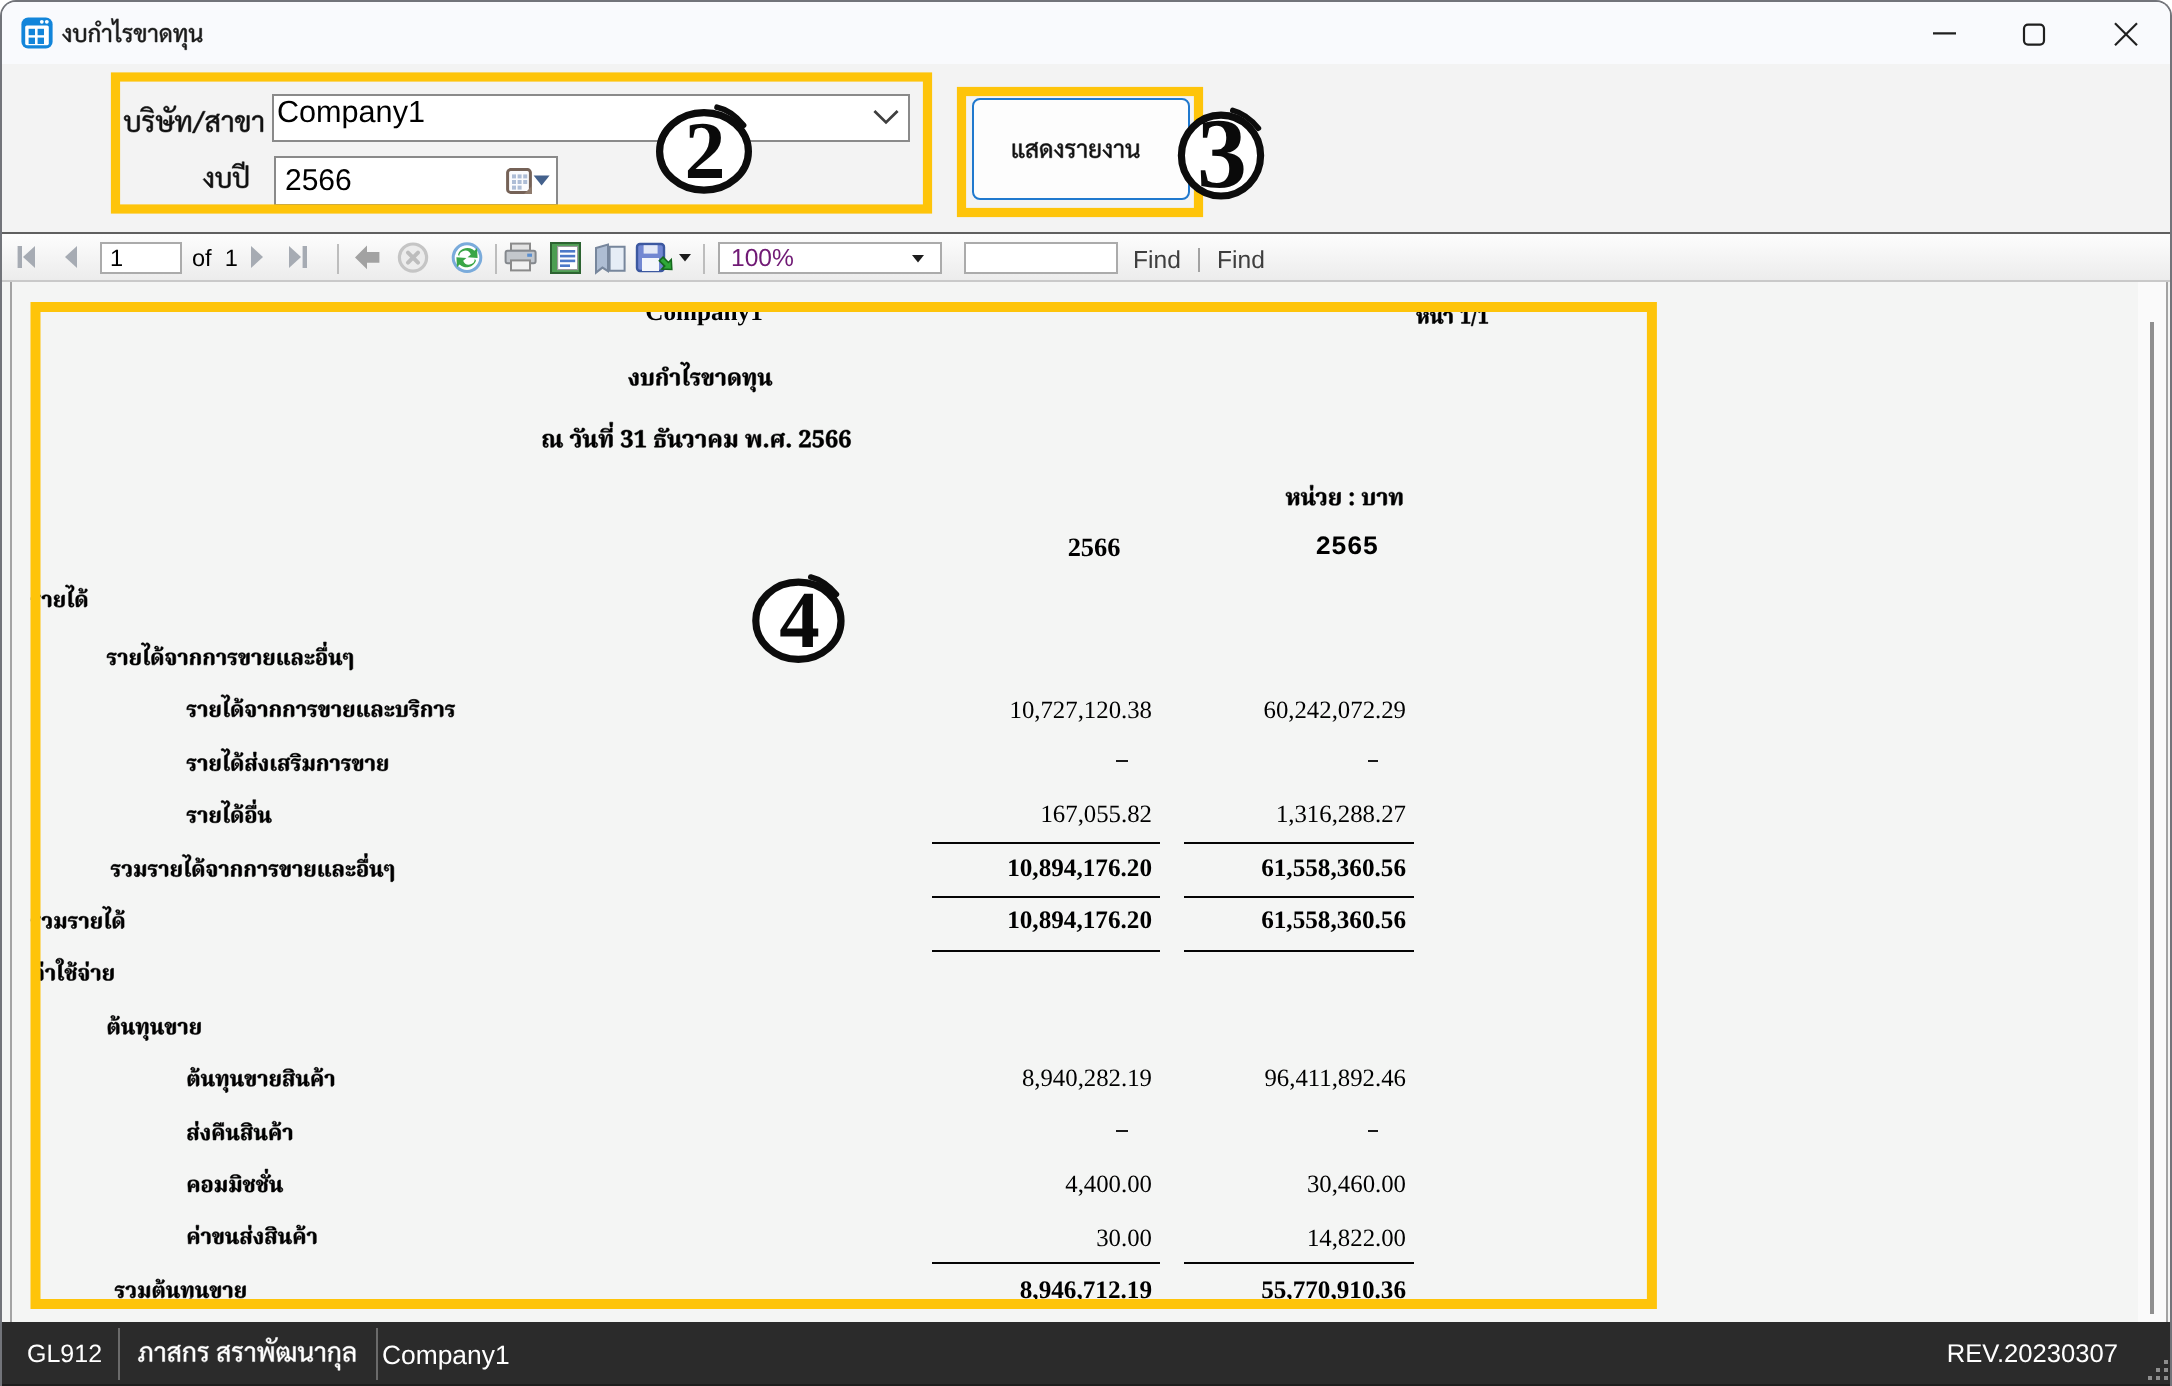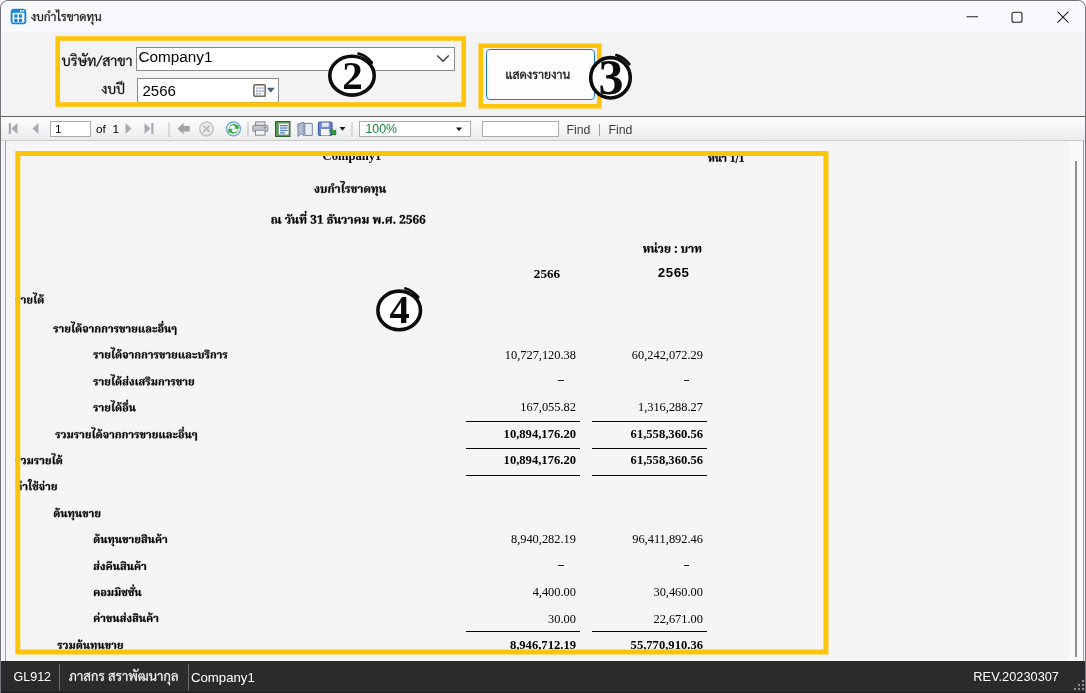--- a/index.html
+++ b/index.html
@@ -126,21 +126,21 @@
 </g>
 <path d="M338.5 11 L344.5 11 L341.5 14.8 Z" fill="#1c1c1c"></path>
 <rect x="350.5" y="6" width="1" height="15" fill="#bdbdbd"></rect>
 <path d="M455 11.5 L461 11.5 L458 15.3 Z" fill="#1c1c1c"></path>
 </svg>
 
 <div class="tbox" style="left:48.5px;top:119.5px;width:41px;height:16.5px"></div>
 <div class="abs" style="left:54px;top:120px;font-size:11.8px;line-height:16px;color:#000">1</div>
 <div class="abs" style="left:95px;top:120px;font-size:11.8px;line-height:16px;color:#000">of&nbsp; 1</div>
 <div class="tbox" style="left:357.5px;top:119.5px;width:112px;height:16.5px"></div>
-<div class="abs" style="left:364.5px;top:120px;font-size:12.3px;line-height:16px;color:#15803d">100%</div>
+<div class="abs" style="left:364.5px;top:120px;font-size:12.3px;line-height:16px;color:#701a75">100%</div>
 <div class="tbox" style="left:481px;top:119.5px;width:76.5px;height:16.5px"></div>
 <div class="abs" style="left:565.5px;top:120.5px;font-size:12.3px;line-height:16px;color:#3e3e3e">Find</div>
 <div class="abs" style="left:597.5px;top:123px;width:1px;height:11.5px;background:#a2a2a2"></div>
 <div class="abs" style="left:607.5px;top:120.5px;font-size:12.3px;line-height:16px;color:#3e3e3e">Find</div>
 
 <div class="abs" style="left:1068px;top:140px;width:14px;height:520px;background:#fafafa"></div>
 <div class="abs" style="left:1074px;top:160px;width:2px;height:496px;background:#8f8f8f"></div>
 <div class="abs" style="left:4px;top:140px;width:1px;height:520px;background:#a3a3a3"></div>
 <div class="abs" style="left:1082px;top:140px;width:1px;height:520px;background:#a3a3a3"></div>
 <div class="abs" style="left:351px;top:148.9px;transform:translateX(-50%);font-family:'Liberation Serif',serif;font-weight:bold;font-size:12.6px;line-height:1;color:#000">Company1</div>
@@ -152,21 +152,21 @@
 <div class="num" style="left:702px;top:400.4px">1,316,288.27</div>
 <div class="num numb" style="left:575px;top:426.6px">10,894,176.20</div>
 <div class="num numb" style="left:702px;top:426.6px">61,558,360.56</div>
 <div class="num numb" style="left:575px;top:453.0px">10,894,176.20</div>
 <div class="num numb" style="left:702px;top:453.0px">61,558,360.56</div>
 <div class="num" style="left:575px;top:532.4px">8,940,282.19</div>
 <div class="num" style="left:702px;top:532.4px">96,411,892.46</div>
 <div class="num" style="left:575px;top:585.2px">4,400.00</div>
 <div class="num" style="left:702px;top:585.2px">30,460.00</div>
 <div class="num" style="left:575px;top:611.6px">30.00</div>
-<div class="num" style="left:702px;top:611.6px">22,671.00</div>
+<div class="num" style="left:702px;top:611.6px">14,822.00</div>
 <div class="num numb" style="left:575px;top:637.8px">8,946,712.19</div>
 <div class="num numb" style="left:702px;top:637.8px">55,770,910.36</div>
 <div class="abs" style="left:557px;top:379.1px;width:5.5px;height:1.4px;background:#1a1a1a"></div>
 <div class="abs" style="left:682.5px;top:379.1px;width:5.5px;height:1.4px;background:#1a1a1a"></div>
 <div class="abs" style="left:557px;top:563.9px;width:5.5px;height:1.4px;background:#1a1a1a"></div>
 <div class="abs" style="left:682.5px;top:563.9px;width:5.5px;height:1.4px;background:#1a1a1a"></div>
 <div class="rule" style="left:464.5px;top:420.1px;width:114.5px"></div>
 <div class="rule" style="left:590.5px;top:420.1px;width:115px"></div>
 <div class="rule" style="left:464.5px;top:446.5px;width:114.5px"></div>
 <div class="rule" style="left:590.5px;top:446.5px;width:115px"></div>

